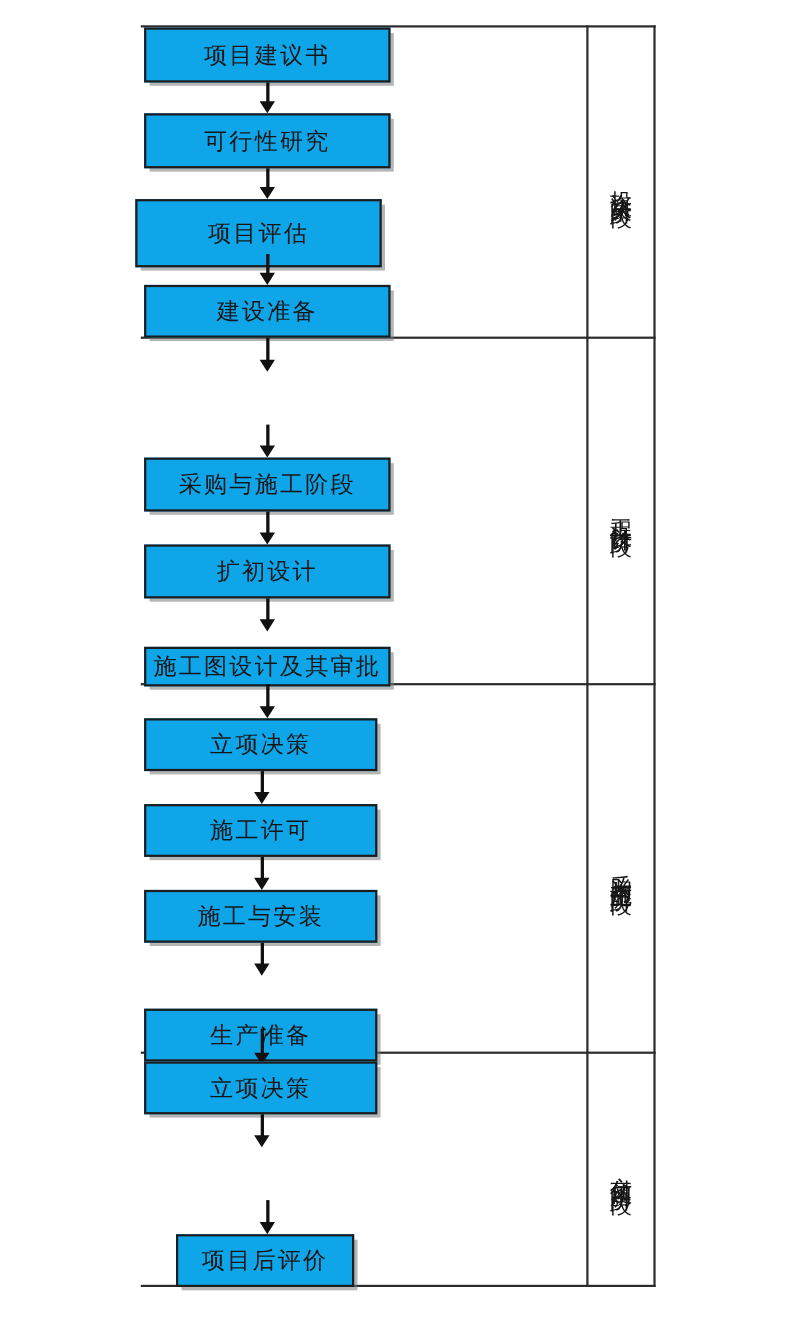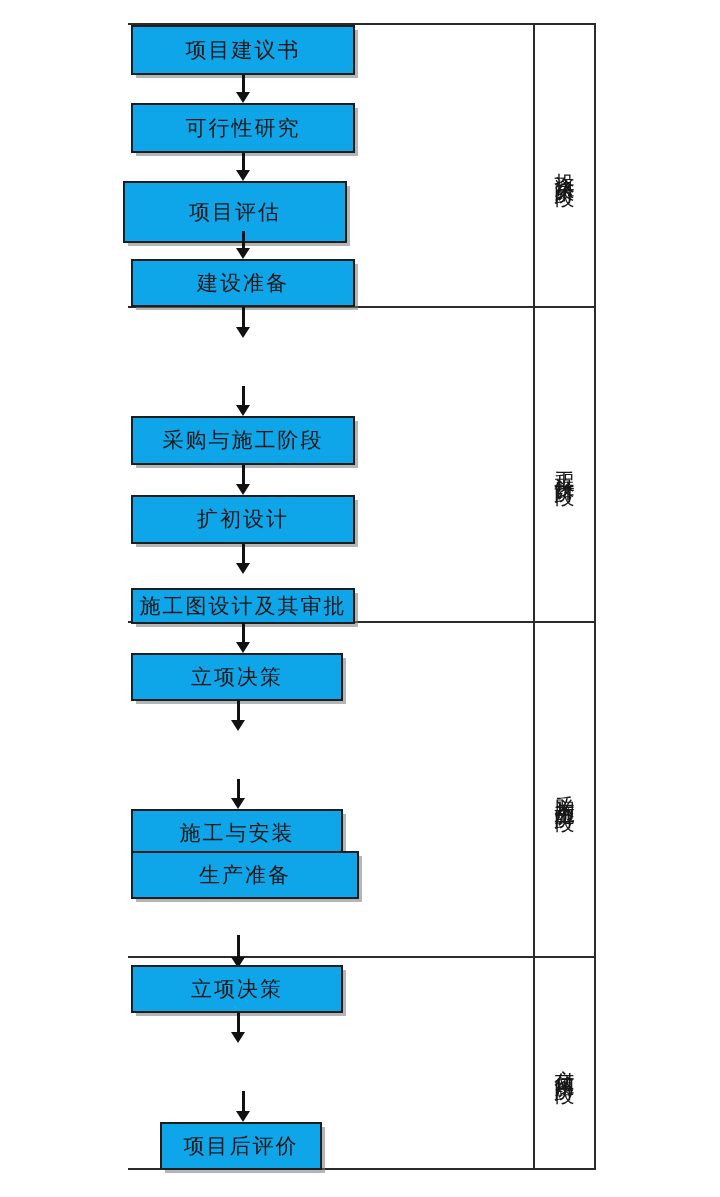--- a/index.html
+++ b/index.html
@@ -178,34 +178,37 @@
   </div>
 
   <div class="pbox" style="left:131px; top:653px; width:212px; height:48px;">
     <span class="plabel">立项决策</span>
   </div>
   <div class="arrow" style="left:237px; top:701px; height:30px;">
     <div class="shaft" style="height:21px;"></div>
     <div class="head" style="top:19px;"></div>
   </div>
 
+  <div class="pbox" style="left:131px; top:731px; width:212px; height:48px;">
+    <span class="plabel">施工许可</span>
+  </div>
   <div class="arrow" style="left:237px; top:779px; height:30px;">
     <div class="shaft" style="height:21px;"></div>
     <div class="head" style="top:19px;"></div>
   </div>
 
   <div class="pbox" style="left:131px; top:809px; width:212px; height:48px;">
     <span class="plabel">施工与安装</span>
   </div>
   <div class="arrow" style="left:237px; top:857px; height:30px;">
     <div class="shaft" style="height:21px;"></div>
     <div class="head" style="top:19px;"></div>
   </div>
 
-  <div class="pbox" style="left:131px; top:851px; width:228px; height:48px;">
+  <div class="pbox" style="left:131px; top:917px; width:212px; height:48px;">
     <span class="plabel">生产准备</span>
   </div>
   <div class="arrow" style="left:237px; top:935px; height:33px;">
     <div class="shaft" style="height:24px;"></div>
     <div class="head" style="top:22px;"></div>
   </div>
 
   <div class="pbox" style="left:131px; top:965px; width:212px; height:48px;">
     <span class="plabel">立项决策</span>
   </div>

